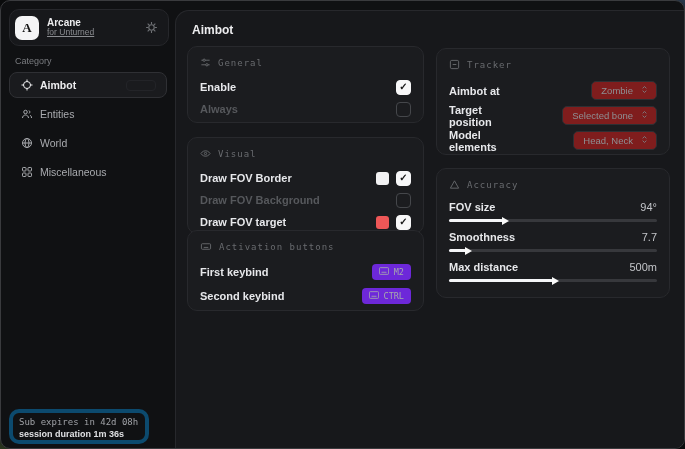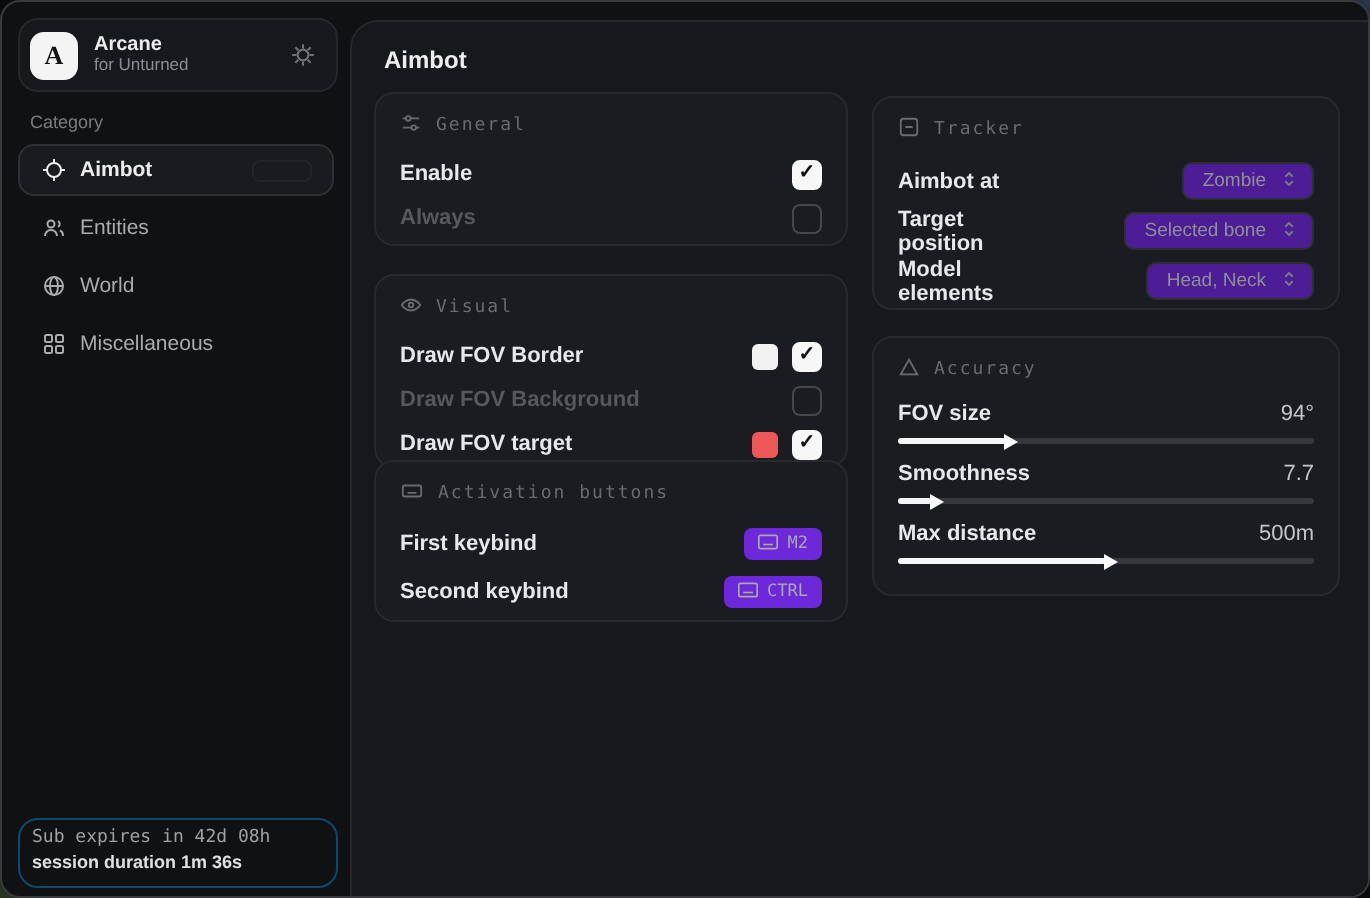--- a/index.html
+++ b/index.html
@@ -26,39 +26,39 @@
     background:#17181b; border:1px solid #26272b; border-radius:10px;
     display:flex; align-items:center; padding:0 10px 0 5px;
   }
   .logo {
     width:24px; height:24px; border-radius:7px; background:#f4f4f5;
     color:#141414; font-family:"Liberation Serif", serif; font-weight:700; font-size:13px;
     display:flex; align-items:center; justify-content:center; flex:0 0 auto;
   }
   .app-meta { margin-left:8px; line-height:1.15; }
   .app-name { color:#ececee; font-size:10px; font-weight:700; }
-  .app-sub  { color:#8b8d91; font-size:8.5px; }
+  .app-sub  { color:#8b8d91; font-size:8.5px;text-decoration:underline; }
   .app-gear { margin-left:auto; color:#6f7175; display:flex; }
   .category { position:absolute; left:14px; top:55px; color:#7a7c80; font-size:9px; }
   .nav { position:absolute; left:8px; top:71px; width:158px; }
   .nav-item {
     height:26px; margin-bottom:3px; border-radius:8px;
     display:flex; align-items:center; padding:0 10px;
     color:#a9abaf; font-size:10.5px; border:1px solid transparent;
   }
   .nav-item.active { background:#1a1b1e; border-color:#2f3034; color:#ededef; font-weight:700; }
   .nav-icon { display:flex; margin-right:7px; width:13px; justify-content:center; }
   .hint-pill {
     margin-left:auto; width:30px; height:11px; border-radius:4px;
     border:1px solid #232428; display:none;
   }
   .nav-item.active .hint-pill { display:block; }
   .sub-card {
-    position:absolute; left:8px; top:408px; width:160px; height:35px;
-    border:1px solid #0c4a6e; border-radius:10px; padding:4px 8px 0 6px;
+    position:absolute; left:8px; top:408px; width:140px; height:35px;
+    border:4px solid #0c4a6e; border-radius:10px; padding:4px 8px 0 6px;
   }
   .sub-line1 { font-family:"DejaVu Sans Mono", monospace; font-size:9px; color:#9fa1a6; white-space:nowrap; }
   .sub-line2 { font-size:9px; font-weight:700; color:#dfe0e3; margin-top:2px; white-space:nowrap; }
   
   .main {
     position:absolute; left:174px; top:9px; right:0; bottom:0;
     background:#17181b; border-top:1px solid #27282c; border-left:1px solid #27282c;
     border-top-left-radius:14px;
   }
   .page-title { position:absolute; left:16px; top:12px; color:#ededef; font-size:12px; font-weight:700; }
@@ -87,21 +87,21 @@
   .checkbox {
     width:15px; height:15px; border-radius:4px; border:1.5px solid #45474b;
     display:flex; align-items:center; justify-content:center;
   }
   .checkbox.checked { background:#f7f7f8; border-color:#f7f7f8; }
   .checkbox.checked::after { content:"✓"; color:#141414; font-size:10px; font-weight:700; line-height:1; }
   .swatch { width:13px; height:13px; border-radius:3px; }
   
   .drop-pill {
     height:19px; display:flex; align-items:center; gap:7px; padding:0 7px 0 9px;
-    background:#4c1d95; border:1px solid #2e2f33; border-radius:5px;
+    background:#7f1d1d; border:1px solid #2e2f33; border-radius:5px;
     color:#8e9094; font-size:9.5px; white-space:nowrap;
   }
   .drop-pill svg { color:#7c7e82; }
   .key-pill {
     height:16px; display:flex; align-items:center; gap:5px; padding:0 7px;
     background:#6d28d9; border-radius:4px;
     color:#a7a9ad; font-family:"DejaVu Sans Mono", monospace; font-size:8.5px; white-space:nowrap;
   }
   
   .acc-group { margin-bottom:6px; }

